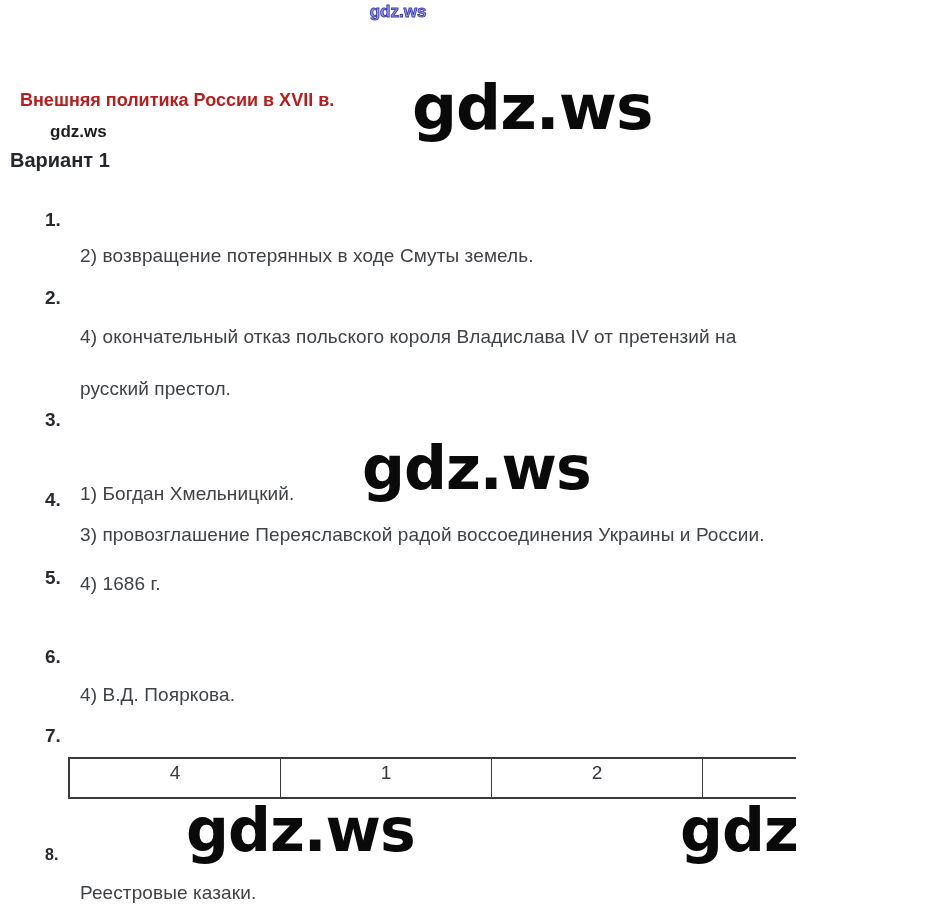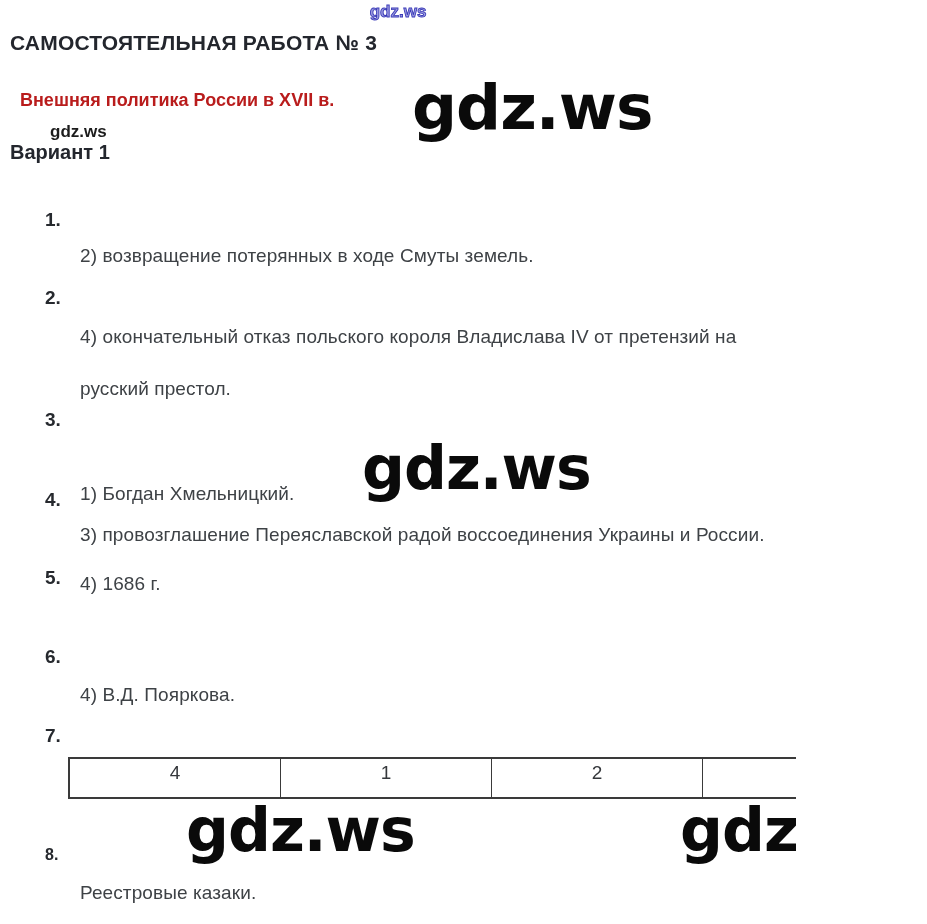--- a/index.html
+++ b/index.html
@@ -35,21 +35,21 @@
   }
   .wm-header-large{left:412px;top:76px;font-size:63px;}
   .wm-middle{left:362px;top:438px;font-size:60px;}
   .wm-bottom-left{left:186px;top:800px;font-size:60px;}
   .wm-bottom-right{left:680px;top:800px;font-size:60px;}
   .wm-header-small{
     left:50px;top:122px;
     font-size:17px;font-weight:700;color:#1c1c1c;
   }
   .variant{
-    left:10px;top:140px;
+    left:10px;top:148px;
     font-size:20px;font-weight:700;color:#23262d;
   }
   .num{
     left:45px;
     font-size:19px;font-weight:700;color:#26292e;
   }
   .n1{top:209px;}
   .n2{top:287px;}
   .n3{top:409px;}
   .n4{top:489px;}
@@ -90,21 +90,20 @@
   }
   .answers-table .cell:last-child{border-right:none;}
 </style>
 </head>
 <body>
 
 <div class="page">
 
   <div class="abs wm-top">gdz.ws</div>
 
-  <div class="abs title">САМОСТОЯТЕЛЬНАЯ РАБОТА № 3</div>
 
   <div class="abs subtitle">Внешняя политика России в XVII в.</div>
   <div class="abs wm-big wm-header-large">gdz.ws</div>
   <div class="abs wm-header-small">gdz.ws</div>
 
   <div class="abs variant">Вариант 1</div>
 
   <div class="abs num n1">1.</div>
   <div class="abs ans a1">2) возвращение потерянных в ходе Смуты земель.</div>
 

